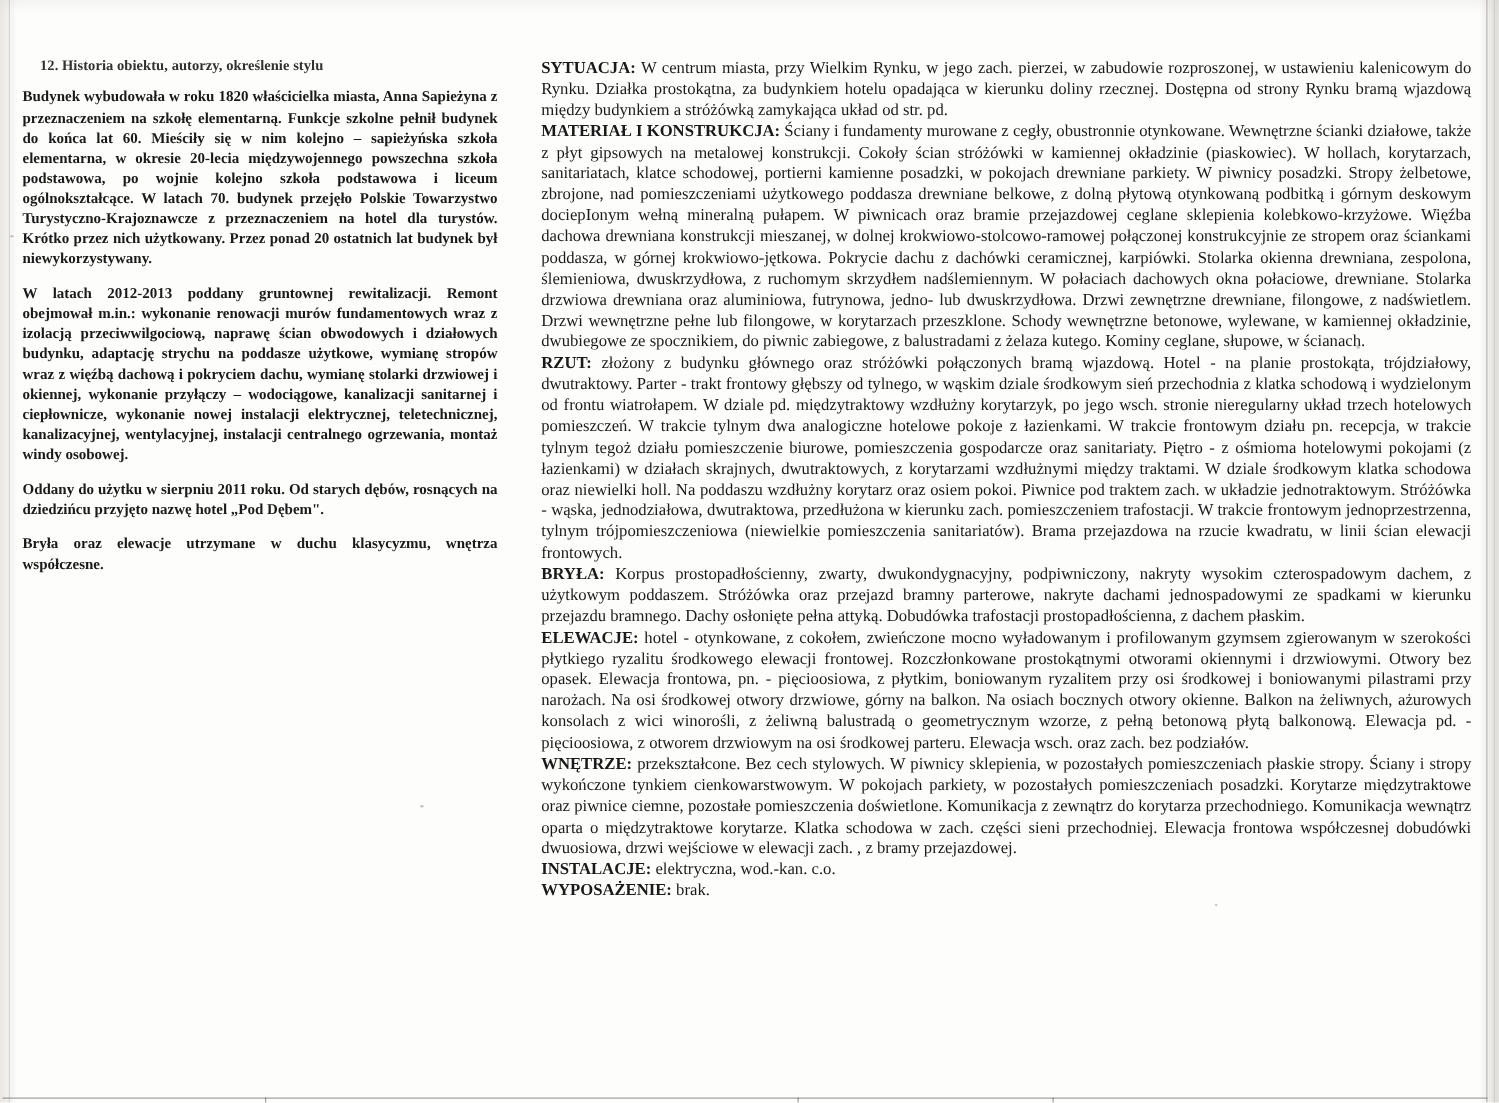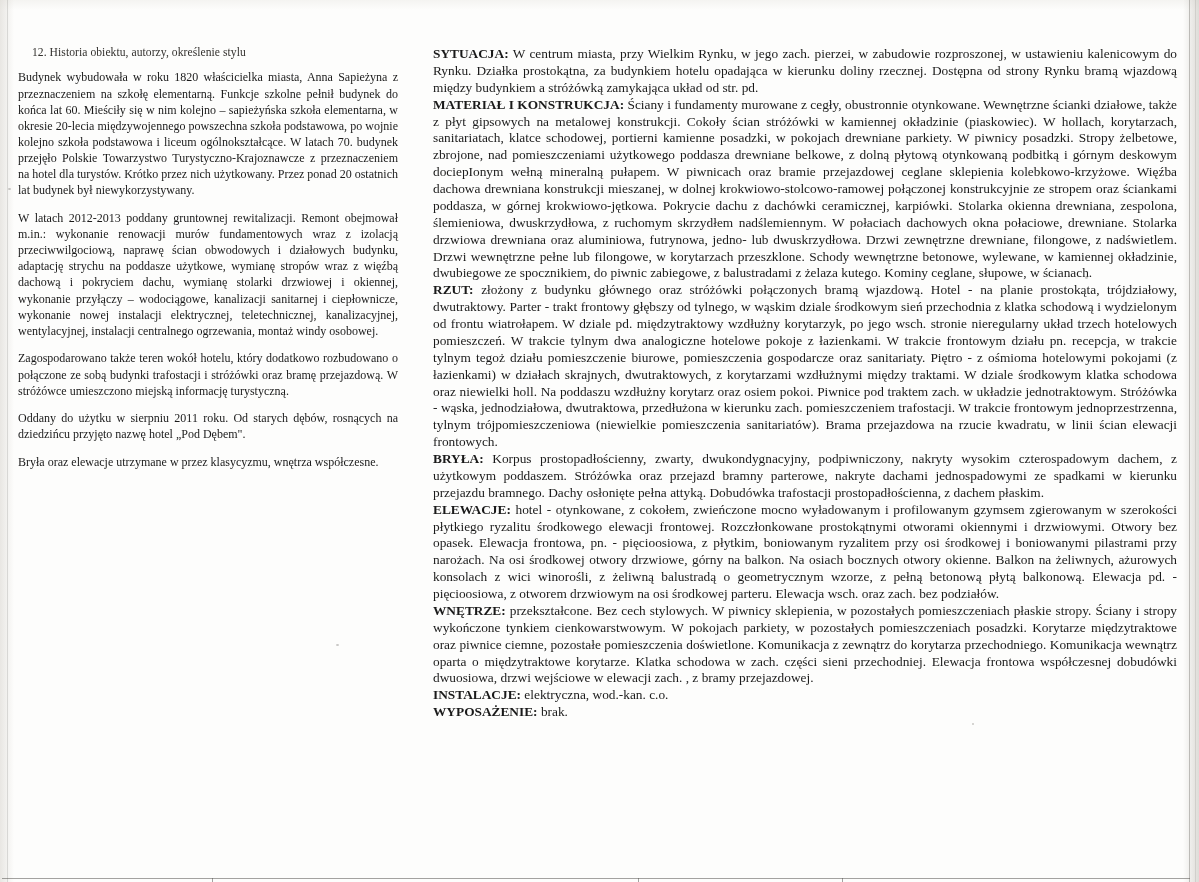--- a/index.html
+++ b/index.html
@@ -52,20 +52,21 @@
   
   .col {
     position: absolute;
     top: 0;
     box-sizing: border-box;
   }
   #col-left {
     left: 0;
     width: 420px;
     padding: 46px 22px 0 18px;
+    font-weight: bold;
   }
   #col-right {
     left: 425px;
     width: 774px;
     padding: 46px 22px 0 8px;
   }
 
   
   .section-caption {
     font-size: 11.6px;
@@ -144,25 +145,24 @@
   <div class="edge-right2"></div>
 
   <div class="col" id="col-left">
 
     <div class="section-caption">12. Historia obiektu, autorzy, określenie stylu</div>
 
     <p class="lp first">Budynek wybudowała w roku 1820 właścicielka miasta, Anna Sapieżyna z przeznaczeniem na szkołę elementarną. Funkcje szkolne pełnił budynek do końca lat 60. Mieściły się w nim kolejno – sapieżyńska szkoła elementarna, w okresie 20-lecia międzywojennego powszechna szkoła podstawowa, po wojnie kolejno szkoła podstawowa i liceum ogólnokształcące. W latach 70. budynek przejęło Polskie Towarzystwo Turystyczno-Krajoznawcze z przeznaczeniem na hotel dla turystów. Krótko przez nich użytkowany. Przez ponad 20 ostatnich lat budynek był niewykorzystywany.</p>
 
     <p class="lp">W latach 2012-2013 poddany gruntownej rewitalizacji. Remont obejmował m.in.: wykonanie renowacji murów fundamentowych wraz z izolacją przeciwwilgociową, naprawę ścian obwodowych i działowych budynku, adaptację strychu na poddasze użytkowe, wymianę stropów wraz z więźbą dachową i pokryciem dachu, wymianę stolarki drzwiowej i okiennej, wykonanie przyłączy – wodociągowe, kanalizacji sanitarnej i ciepłownicze, wykonanie nowej instalacji elektrycznej, teletechnicznej, kanalizacyjnej, wentylacyjnej, instalacji centralnego ogrzewania, montaż windy osobowej.</p>
 
-    <p class="lp">Zagospodarowano także teren wokół hotelu, który dodatkowo rozbudowano o połączone ze sobą budynki trafostacji i stróżówki oraz bramę przejazdową. W stróżówce umieszczono miejską informację turystyczną.</p>
 
     <p class="lp">Oddany do użytku w sierpniu 2011 roku. Od starych dębów, rosnących na dziedzińcu przyjęto nazwę hotel „Pod Dębem".</p>
 
-    <p class="lp">Bryła oraz elewacje utrzymane w przez klasycyzmu, wnętrza współczesne.</p>
+    <p class="lp">Bryła oraz elewacje utrzymane w duchu klasycyzmu, wnętrza współczesne.</p>
   </div>
 
   <div class="col" id="col-right">
 
 
     <div class="rp" id="description-body"><b class="hdr">SYTUACJA:</b><span> W centrum miasta, przy Wielkim Rynku, w jego zach. pierzei, w zabudowie rozproszonej, w ustawieniu kalenicowym do Rynku. Działka prostokątna, za budynkiem hotelu opadająca w kierunku doliny rzecznej. Dostępna od strony Rynku bramą wjazdową między budynkiem a stróżówką zamykająca układ od str. pd.</span><br><b class="hdr">MATERIAŁ I KONSTRUKCJA:</b><span> Ściany i fundamenty murowane z cegły, obustronnie otynkowane. Wewnętrzne ścianki działowe, także z płyt gipsowych na metalowej konstrukcji. Cokoły ścian stróżówki w kamiennej okładzinie (piaskowiec). W hollach, korytarzach, sanitariatach, klatce schodowej, portierni kamienne posadzki, w pokojach drewniane parkiety. W piwnicy posadzki. Stropy żelbetowe, zbrojone, nad pomieszczeniami użytkowego poddasza drewniane belkowe, z dolną płytową otynkowaną podbitką i górnym deskowym dociepIonym wełną mineralną pułapem. W piwnicach oraz bramie przejazdowej ceglane sklepienia kolebkowo-krzyżowe. Więźba dachowa drewniana konstrukcji mieszanej, w dolnej krokwiowo-stolcowo-ramowej połączonej konstrukcyjnie ze stropem oraz ściankami poddasza, w górnej krokwiowo-jętkowa. Pokrycie dachu z dachówki ceramicznej, karpiówki. Stolarka okienna drewniana, zespolona, ślemieniowa, dwuskrzydłowa, z ruchomym skrzydłem nadślemiennym. W połaciach dachowych okna połaciowe, drewniane. Stolarka drzwiowa drewniana oraz aluminiowa, futrynowa, jedno- lub dwuskrzydłowa. Drzwi zewnętrzne drewniane, filongowe, z nadświetlem. Drzwi wewnętrzne pełne lub filongowe, w korytarzach przeszklone. Schody wewnętrzne betonowe, wylewane, w kamiennej okładzinie, dwubiegowe ze spocznikiem, do piwnic zabiegowe, z balustradami z żelaza kutego. Kominy ceglane, słupowe, w ścianach.</span><br><b class="hdr">RZUT:</b><span> złożony z budynku głównego oraz stróżówki połączonych bramą wjazdową. </span><b>Hotel</b><span> - na planie prostokąta, trójdziałowy, dwutraktowy. Parter - trakt frontowy głębszy od tylnego, w wąskim dziale środkowym sień przechodnia z klatka schodową i wydzielonym od frontu wiatrołapem. W dziale pd. międzytraktowy wzdłużny korytarzyk, po jego wsch. stronie nieregularny układ trzech hotelowych pomieszczeń. W trakcie tylnym dwa analogiczne hotelowe pokoje z łazienkami. W trakcie frontowym działu pn. recepcja, w trakcie tylnym tegoż działu pomieszczenie biurowe, pomieszczenia gospodarcze oraz sanitariaty. Piętro - z ośmioma hotelowymi pokojami (z łazienkami) w działach skrajnych, dwutraktowych, z korytarzami wzdłużnymi między traktami. W dziale środkowym klatka schodowa oraz niewielki holl. Na poddaszu wzdłużny korytarz oraz osiem pokoi. Piwnice pod traktem zach. w układzie jednotraktowym. </span><b>Stróżówka</b><span> - wąska, jednodziałowa, dwutraktowa, przedłużona w kierunku zach. pomieszczeniem trafostacji. W trakcie frontowym jednoprzestrzenna, tylnym trójpomieszczeniowa (niewielkie pomieszczenia sanitariatów). </span><b>Brama</b><span> przejazdowa na rzucie kwadratu, w linii ścian elewacji frontowych.</span><br><b class="hdr">BRYŁA:</b><span> Korpus prostopadłościenny, zwarty, dwukondygnacyjny, podpiwniczony, nakryty wysokim czterospadowym dachem, z użytkowym poddaszem. Stróżówka oraz przejazd bramny parterowe, nakryte dachami jednospadowymi ze spadkami w kierunku przejazdu bramnego. Dachy osłonięte pełna attyką. Dobudówka trafostacji prostopadłościenna, z dachem płaskim.</span><br><b class="hdr">ELEWACJE:</b><span>  </span><b>hotel</b><span> - otynkowane, z cokołem, zwieńczone mocno wyładowanym i profilowanym gzymsem zgierowanym w szerokości płytkiego ryzalitu środkowego elewacji frontowej. Rozczłonkowane prostokątnymi otworami okiennymi i drzwiowymi. Otwory bez opasek. </span><b>Elewacja frontowa, pn.</b><span> - pięcioosiowa, z płytkim, boniowanym ryzalitem przy osi środkowej i boniowanymi pilastrami przy narożach. Na osi środkowej otwory drzwiowe, górny na balkon. Na osiach bocznych otwory okienne. Balkon na żeliwnych, ażurowych konsolach z wici winorośli, z żeliwną balustradą o geometrycznym wzorze, z pełną betonową płytą balkonową. </span><b>Elewacja pd</b><span>. - pięcioosiowa, z otworem drzwiowym na osi środkowej parteru.  Elewacja wsch. oraz zach. bez podziałów.</span><br><b class="hdr">WNĘTRZE:</b><span> przekształcone. Bez cech stylowych. W piwnicy sklepienia, w pozostałych pomieszczeniach płaskie stropy. Ściany i stropy wykończone tynkiem cienkowarstwowym. W pokojach parkiety, w pozostałych pomieszczeniach posadzki. Korytarze międzytraktowe oraz piwnice ciemne, pozostałe pomieszczenia doświetlone. Komunikacja z zewnątrz do korytarza przechodniego. Komunikacja wewnątrz oparta o międzytraktowe korytarze. Klatka schodowa w zach. części sieni przechodniej. Elewacja frontowa współczesnej dobudówki dwuosiowa, drzwi wejściowe w elewacji zach. , z bramy przejazdowej.</span><br><b class="hdr">INSTALACJE:</b><span> elektryczna, wod.-kan. c.o.</span><br><b class="hdr">WYPOSAŻENIE:</b><span> brak.</span></div>
   </div>
 
   <div class="bottom-rule"></div>
   <div class="bottom-tick" id="tick-a"></div>

